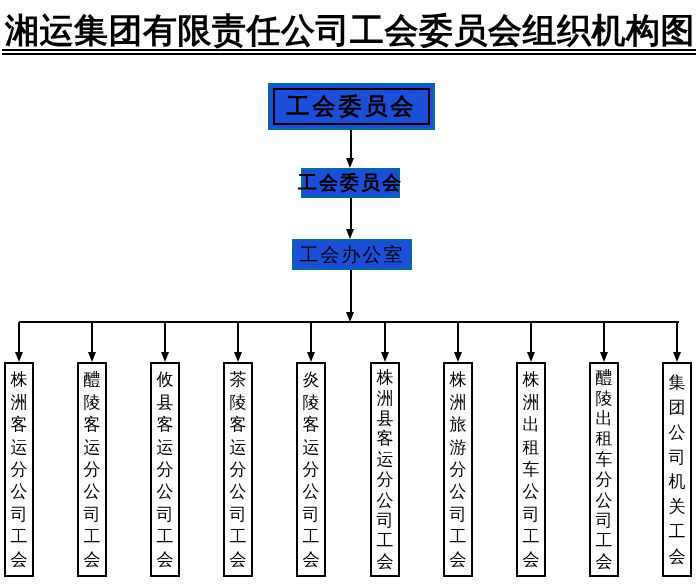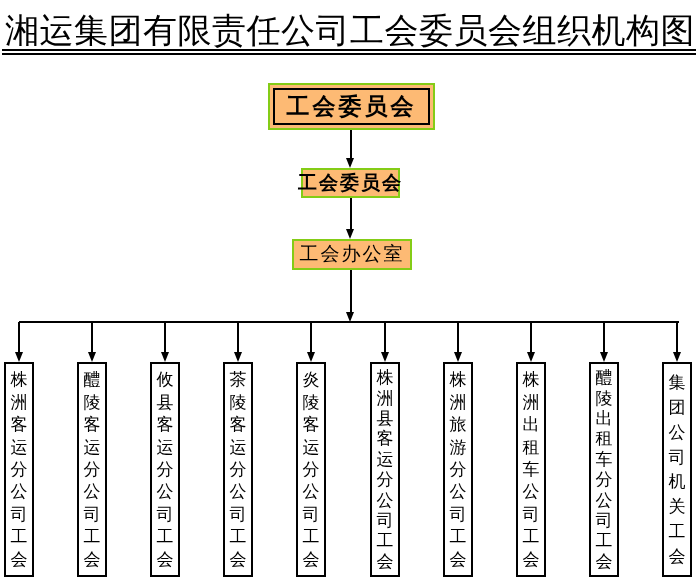--- a/index.html
+++ b/index.html
@@ -4,32 +4,32 @@
 <style>
   html, body { margin: 0; padding: 0; background: #ffffff; }
   .canvas {
     position: relative; width: 700px; height: 587px;
     background: #ffffff; overflow: hidden;
     font-family: "Liberation Sans", sans-serif;
     color: #000;
   }
   .title {
     position: absolute; top: 8px; left: 0; width: 700px;
-    text-align: center; font-size: 34px; font-weight: normal;
+    text-align: center; font-size: 34px; font-weight: bold;
     white-space: nowrap; letter-spacing: 0.5px;
     font-family: "Liberation Sans", sans-serif;
   }
   .title-rule {
     position: absolute; top: 49px; left: 2px; width: 694px; height: 6px;
     border-top: 2.5px solid #000; border-bottom: 2px solid #000;
     box-sizing: border-box;
   }
   .node {
-    position: absolute; box-sizing: border-box; background: #fdba74;
-    border: 2px solid #84cc16; display: flex; align-items: flex-start; justify-content: center;
+    position: absolute; box-sizing: border-box; background: #1d4ed8;
+    border: 2px solid #0369a1; display: flex; align-items: flex-end; justify-content: center;
   }
   .node-root { left: 268px; top: 83px; width: 167px; height: 47px; padding: 3px; }
   .node-root-inner {
     width: 100%; height: 100%; border: 2px solid #000; box-sizing: border-box;
     display: flex; align-items: center; justify-content: center;
     font-size: 23px; font-weight: bold; letter-spacing: 3px; white-space: nowrap;
   }
   .node-l2 {
     left: 301px; top: 168px; width: 99px; height: 30px;
     border-width: 2.5px; font-size: 19px; font-weight: bold;

